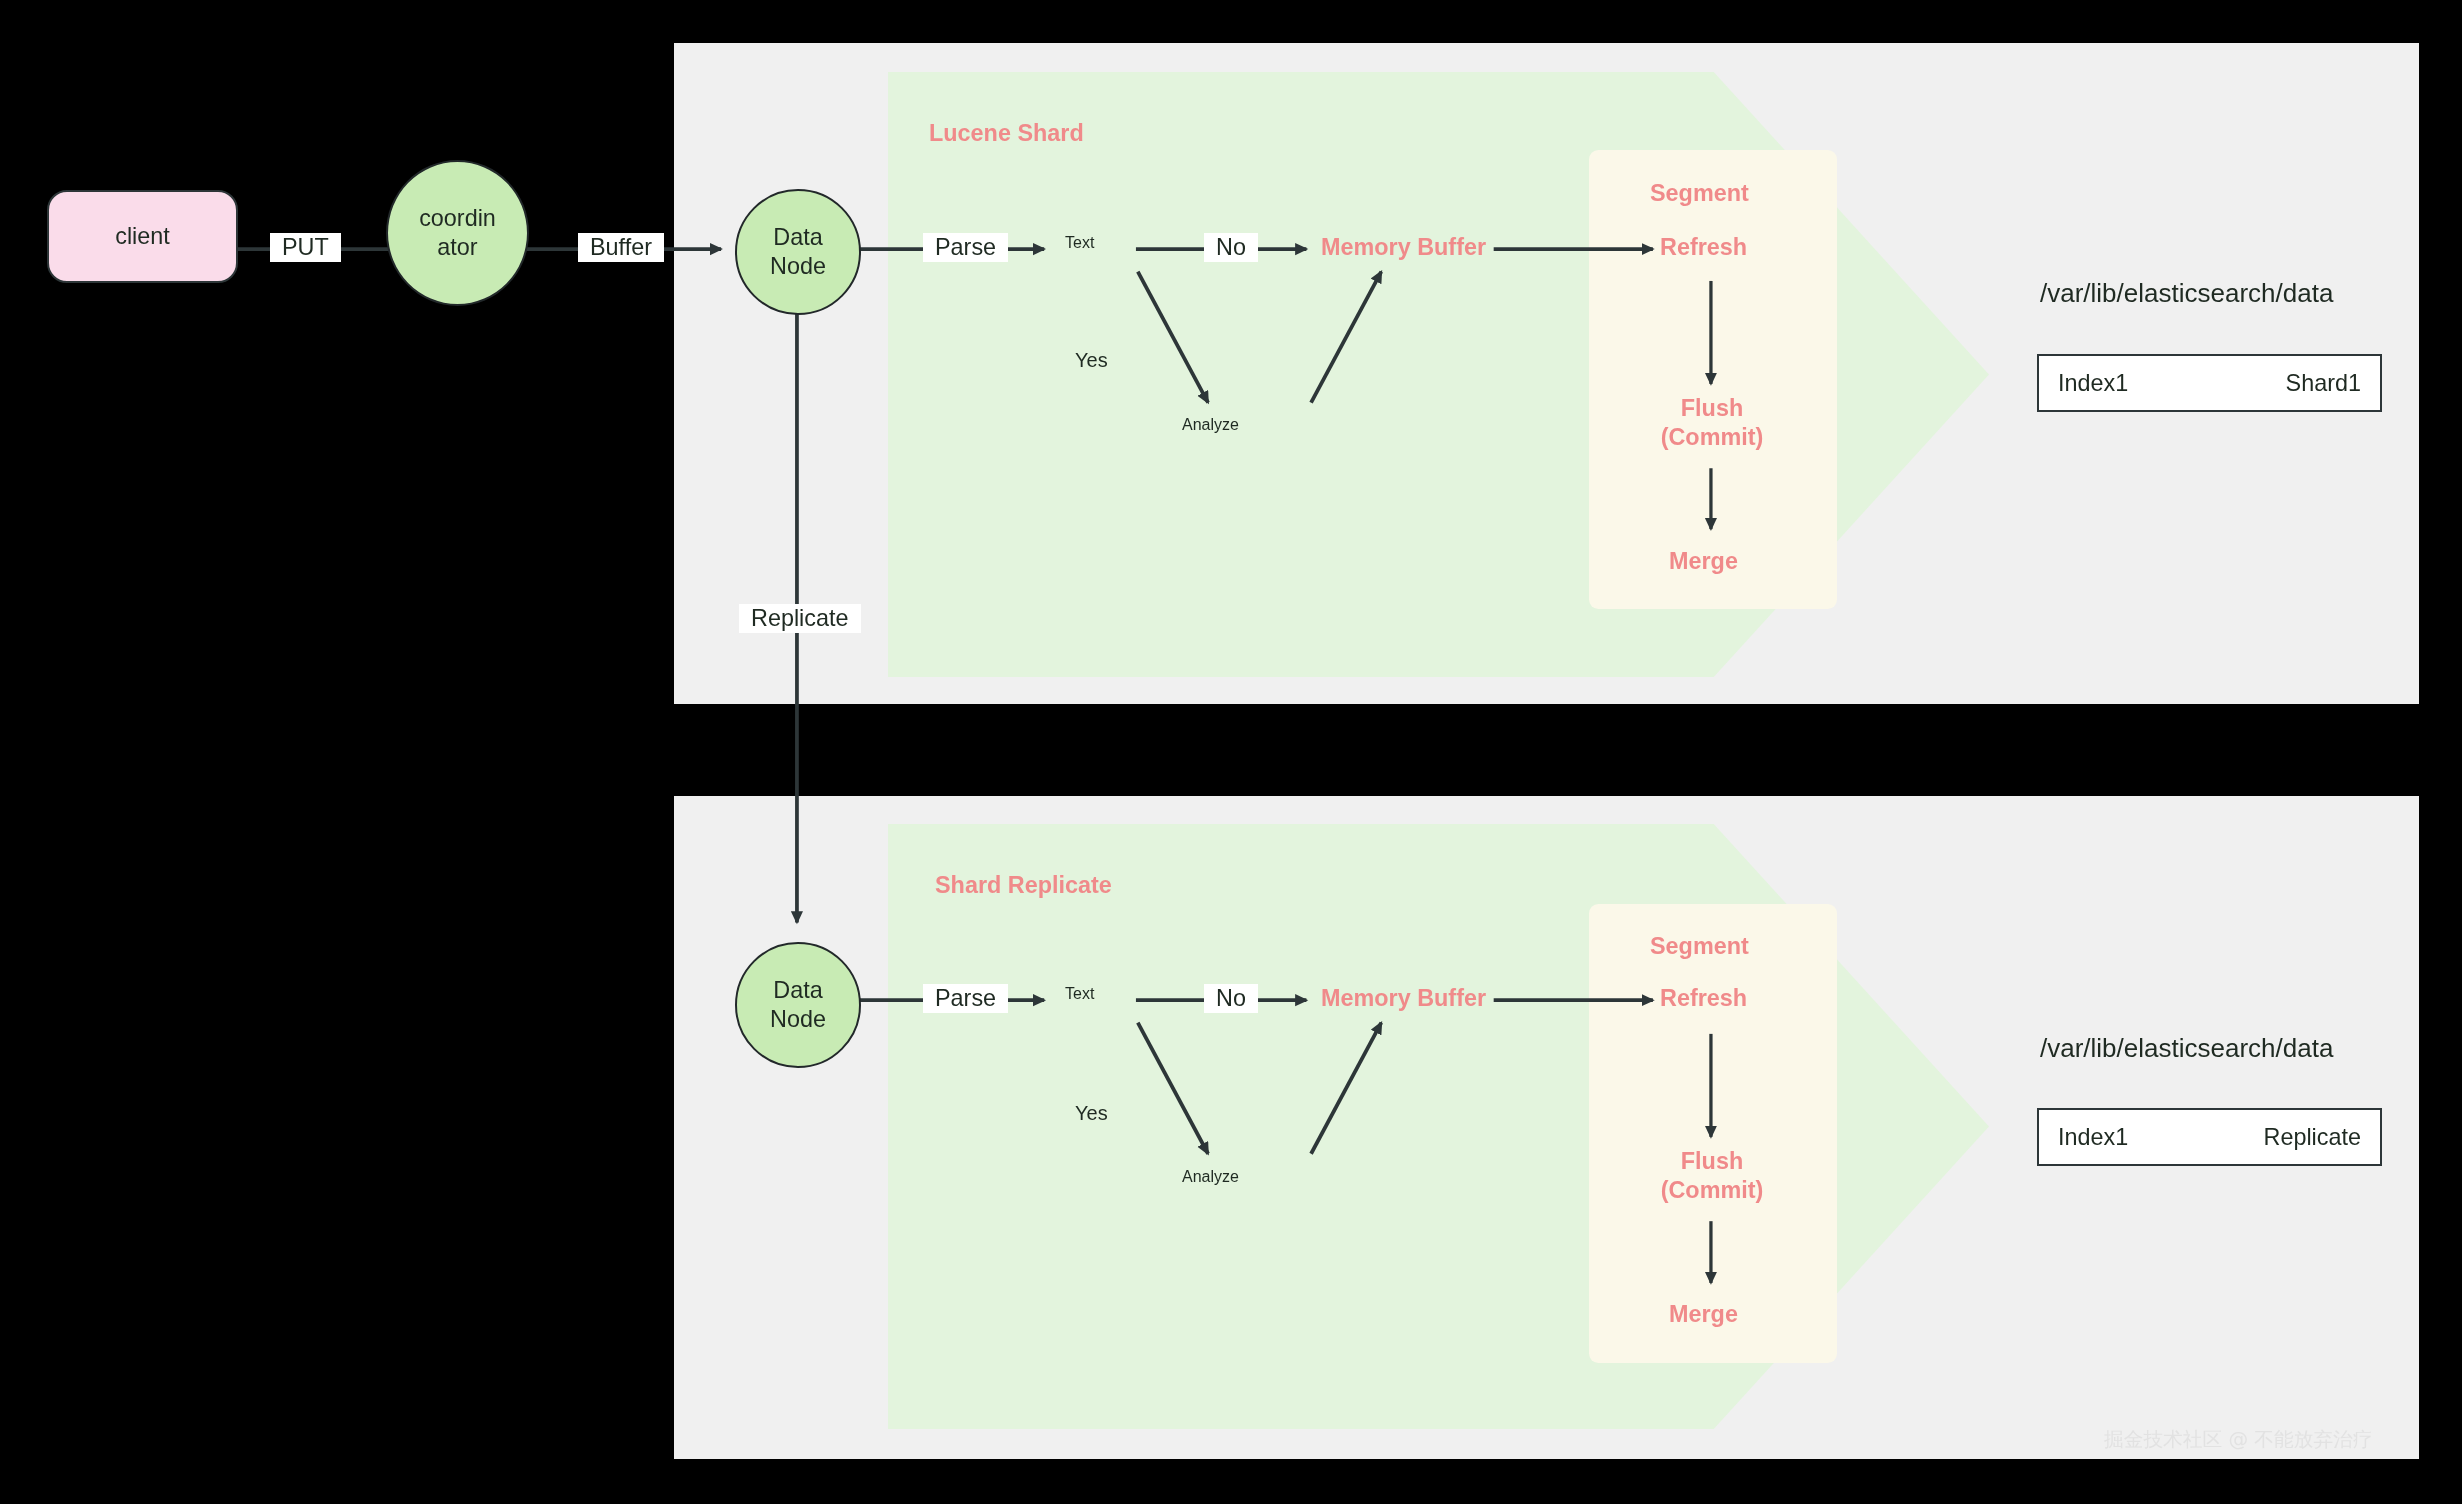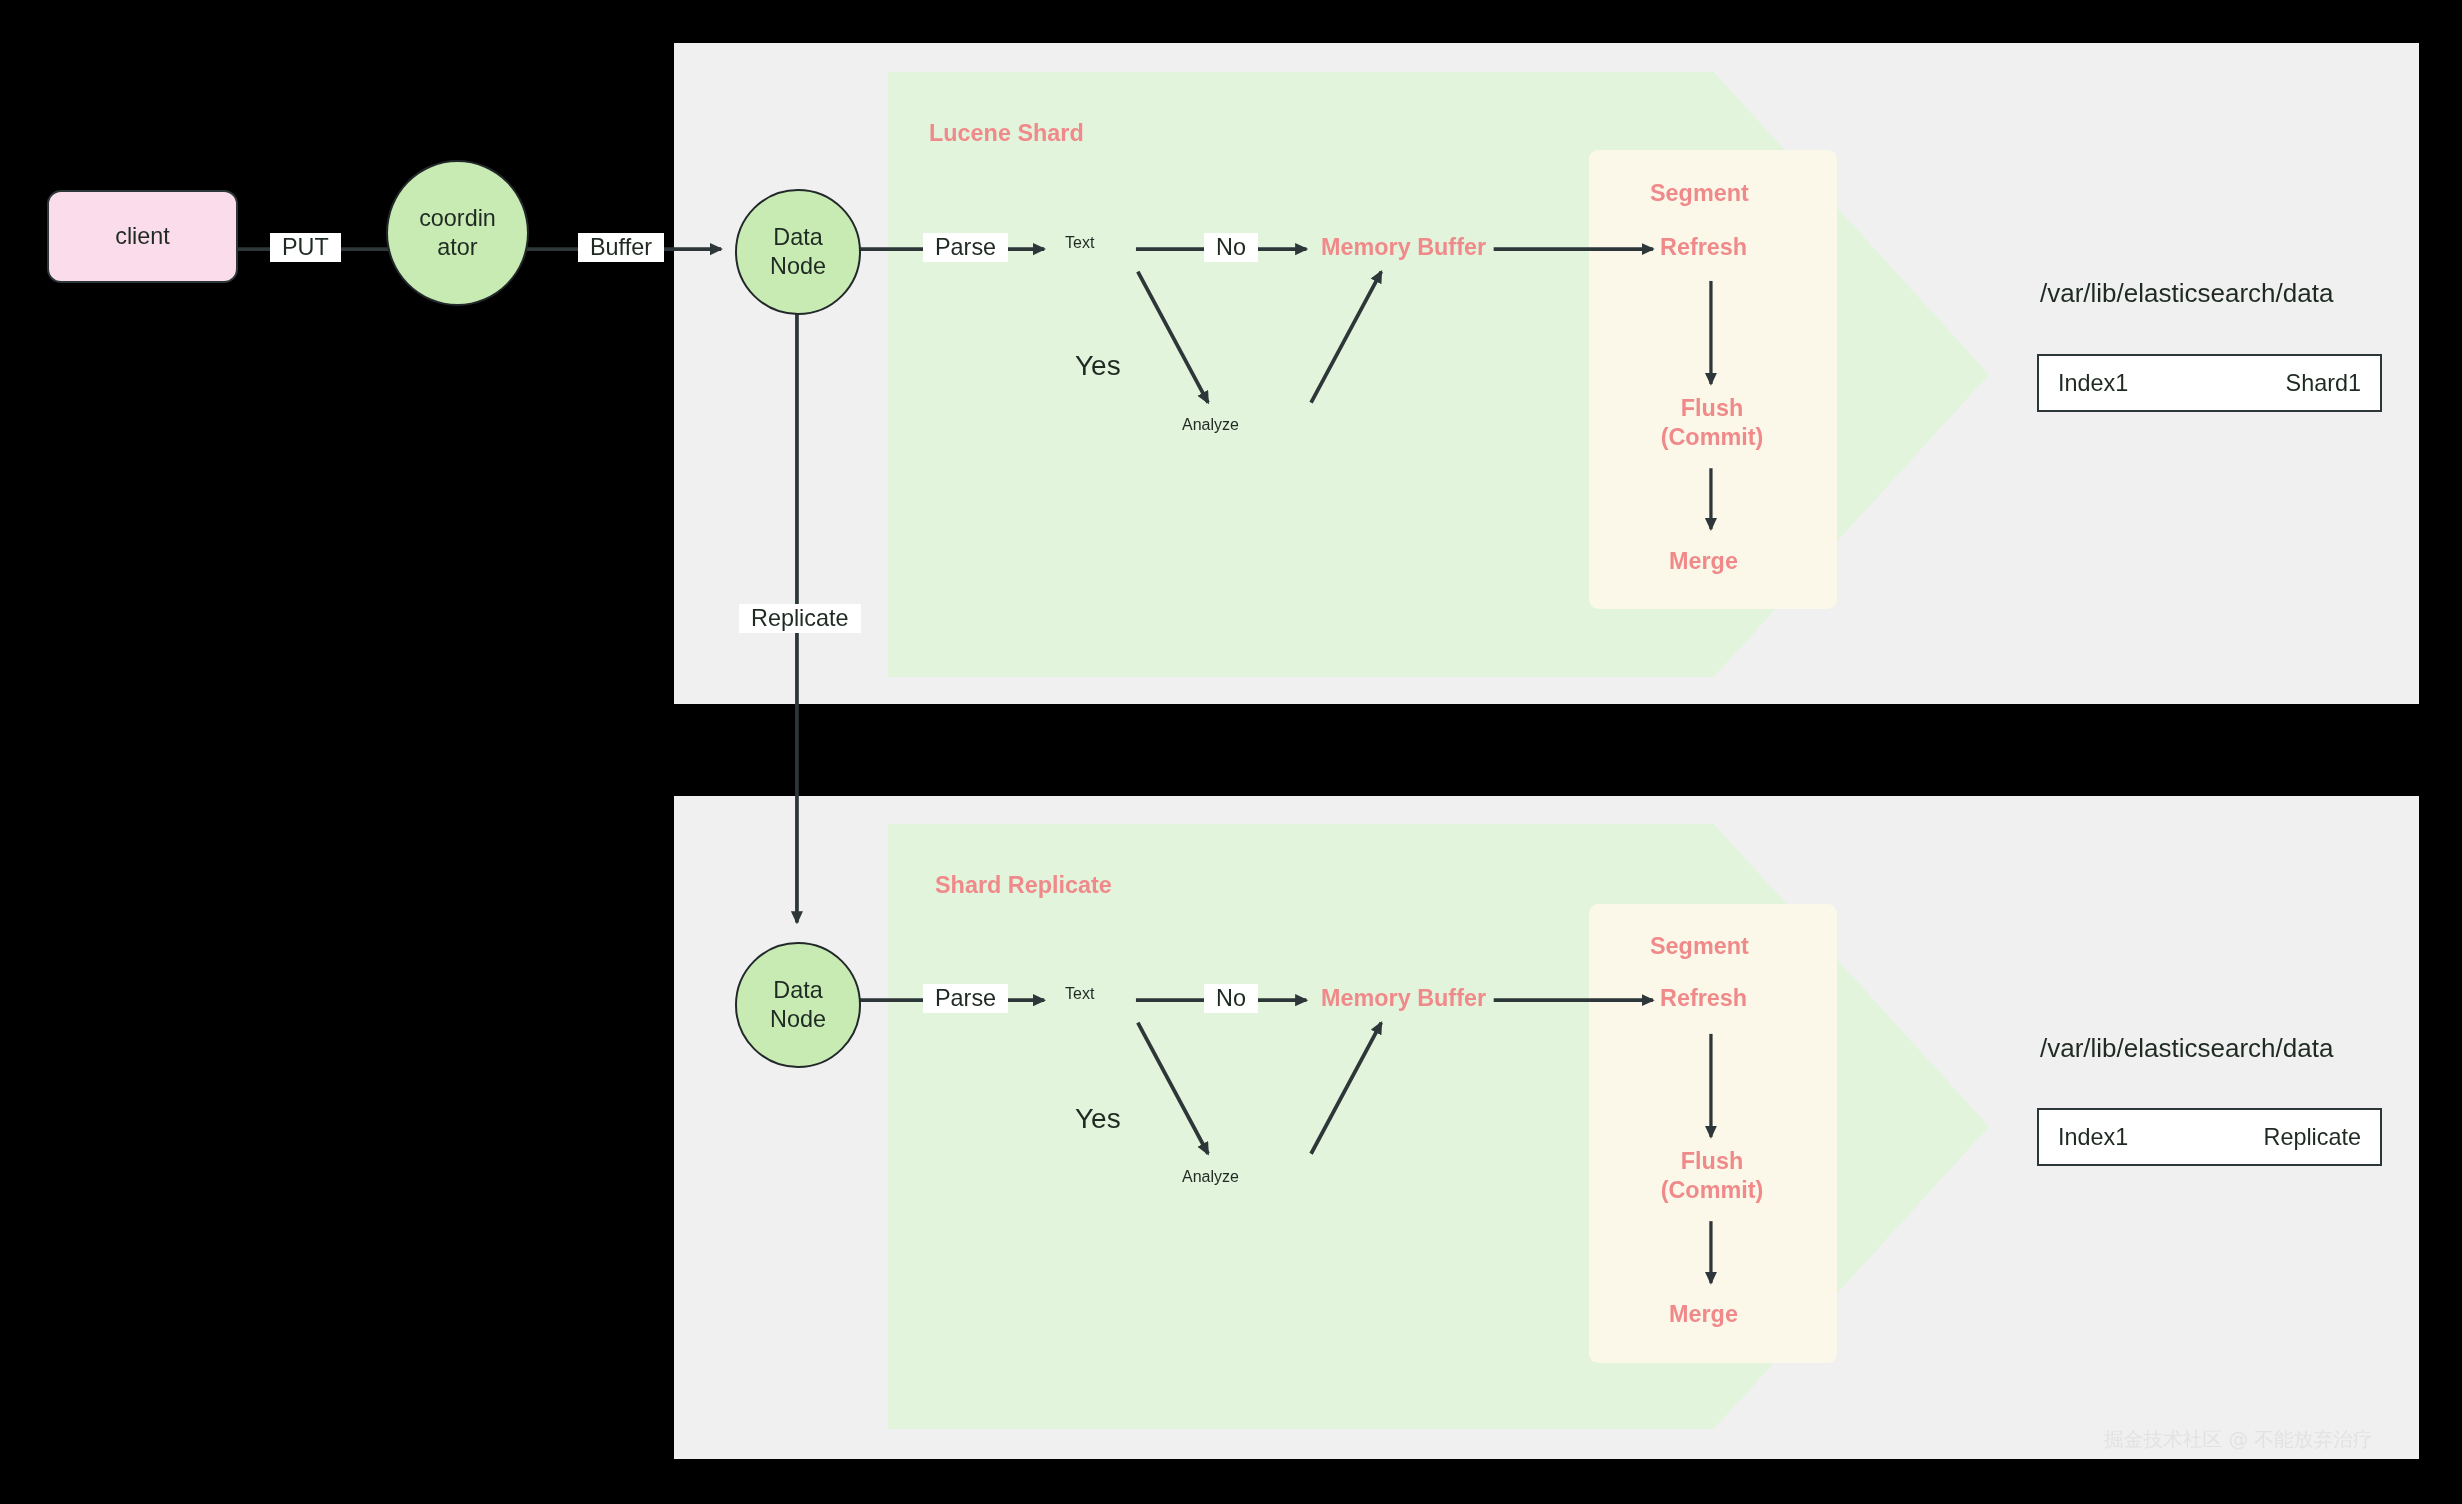--- a/index.html
+++ b/index.html
@@ -15,24 +15,24 @@
 
   .segment-box{position:absolute;background:#fbf8e9;border-radius:9.4px;}
 
   .node-text{position:absolute;white-space:nowrap;color:#1f2a22;
      font-size:16px;line-height:1.25;}
   .pink-text{position:absolute;white-space:nowrap;color:#f08a8a;
      font-size:23.4px;line-height:1.25;font-weight:600;}
   .edge-label{position:absolute;white-space:nowrap;background:#fff;
      color:#1f2a22;font-size:23.4px;padding:0 12px;line-height:1.25;}
   .plain-label{position:absolute;white-space:nowrap;color:#1f2a22;
-     font-size:28px;line-height:1.25;}
+     font-size:20px;line-height:1.25;}
 
   .client-box{position:absolute;background:#fadcea;border:2.3px solid #2d3638;
-     border-radius:14px;display:flex;align-items:center;justify-content:center;
+     border-radius:20px;display:flex;align-items:center;justify-content:center;
      color:#1f2a22;font-size:23.4px;}
 
   .ellipse{position:absolute;border-radius:50%;background:#c8ebb4;
      border:2.3px solid #22282a;display:flex;align-items:center;
      justify-content:center;text-align:center;color:#1f2a22;font-size:23.4px;
      line-height:1.22;}
 
   .store-box{position:absolute;background:#fff;border:2.3px solid #2d3638;
      display:flex;align-items:center;justify-content:space-between;
      padding:0 19px;box-sizing:border-box;color:#1f2a22;font-size:23.4px;}

